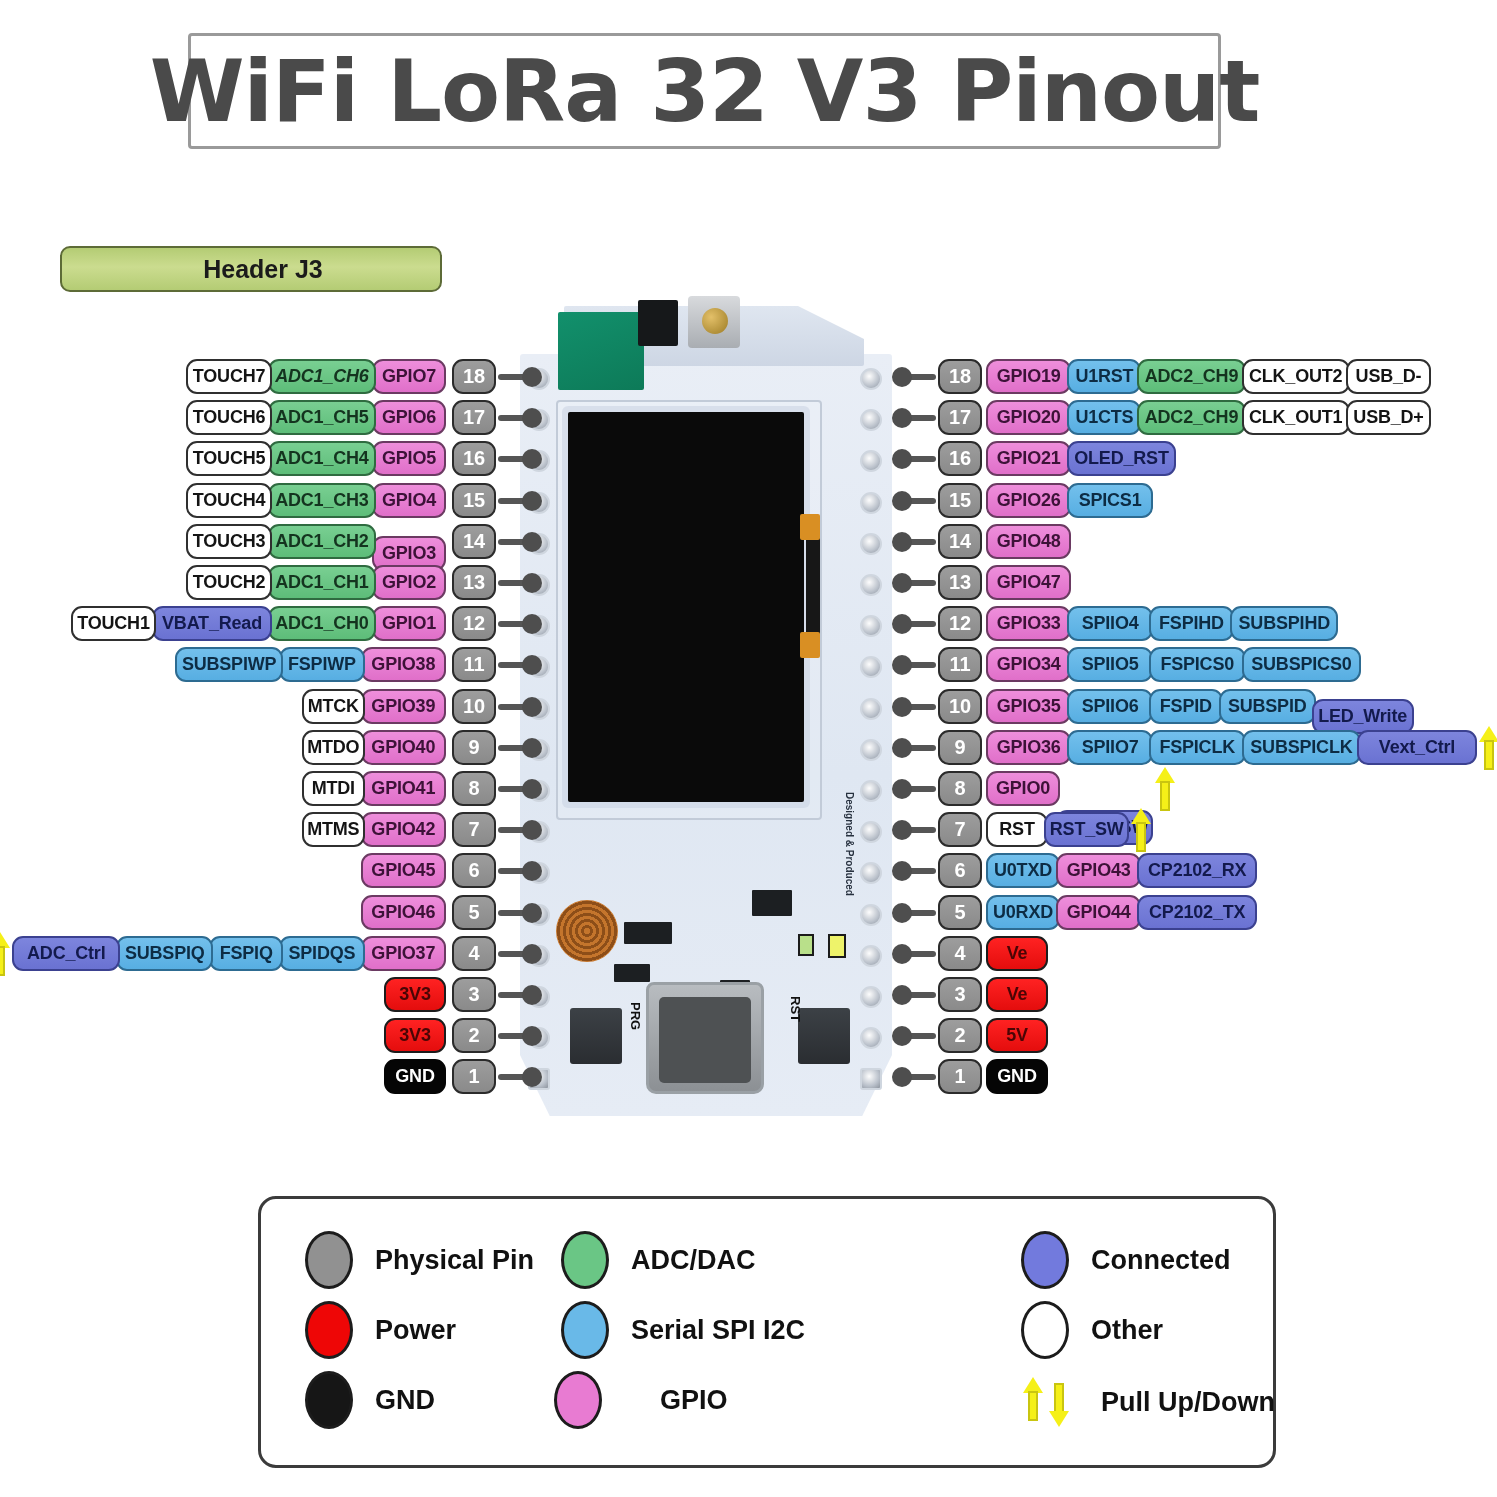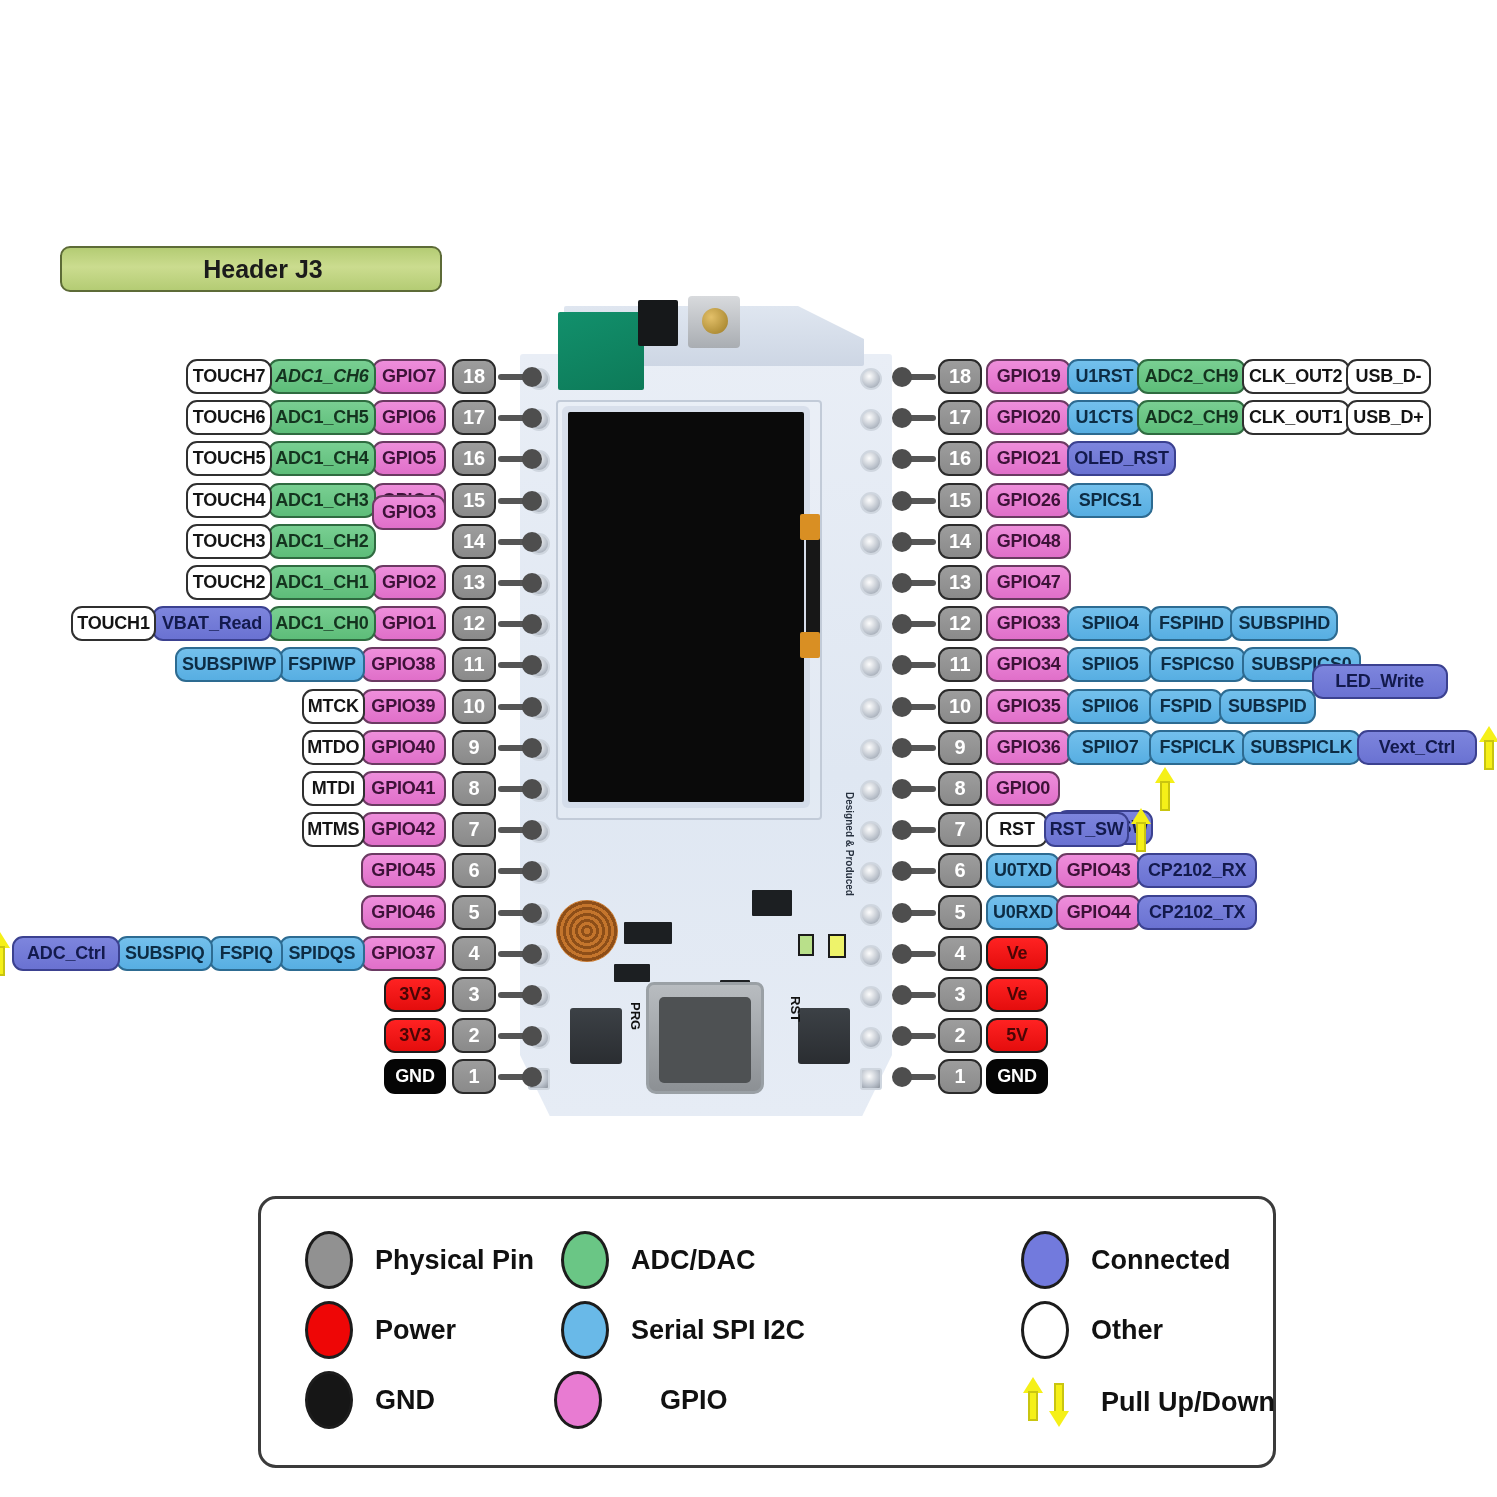--- a/index.html
+++ b/index.html
@@ -151,20 +151,23 @@
     flex:0 0 auto;
   }
   .lg-label{margin-left:22px;font-size:27px;font-weight:bold;color:#111;white-space:nowrap;}
   .lg-arrows{width:58px;height:62px;position:relative;flex:0 0 auto;}
 </style>
 </head>
 <body>
 
 <div id="stage">
 
+  <div class="title-box">
+    <span class="title-text">WiFi LoRa 32 V3 Pinout</span>
+  </div>
 
   <div class="hdr" id="hdr-j3">Header J3</div>
 
   <div class="board">
     <div class="pcb"></div>
     <div class="shield"></div>
     <div class="green-tab"></div>
     <div class="blk-chip"></div>
     <div class="ufl"></div>
     <div class="oled-glass"></div>
@@ -243,21 +246,21 @@
       <div class="chip c-gpio" style="width: 74px; left: 372px; top: 441.4px;">GPIO5</div>
       <div class="chip c-adc" style="width: 108.2px; left: 267.8px; top: 441.4px;">ADC1_CH4</div>
       <div class="chip c-other" style="width: 85.4px; left: 186.4px; top: 441.4px;">TOUCH5</div>
       <div class="c-pin" style="left: 452px; top: 482.6px;">15</div>
       <div class="lead r" style="left: 498px; top: 497.6px;"></div>
       <div class="chip c-gpio" style="width: 74px; left: 372px; top: 482.6px;">GPIO4</div>
       <div class="chip c-adc" style="width: 108.2px; left: 267.8px; top: 482.6px;">ADC1_CH3</div>
       <div class="chip c-other" style="width: 85.4px; left: 186.4px; top: 482.6px;">TOUCH4</div>
       <div class="c-pin" style="left: 452px; top: 523.8px;">14</div>
       <div class="lead r" style="left: 498px; top: 538.8px;"></div>
-      <div class="chip c-gpio" style="width: 74px; left: 372px; top: 495px;">GPIO3</div>
+      <div class="chip c-gpio" style="width: 74px; left: 372px; top: 536px;">GPIO3</div>
       <div class="chip c-adc" style="width: 108.2px; left: 267.8px; top: 523.8px;">ADC1_CH2</div>
       <div class="chip c-other" style="width: 85.4px; left: 186.4px; top: 523.8px;">TOUCH3</div>
       <div class="c-pin" style="left: 452px; top: 565px;">13</div>
       <div class="lead r" style="left: 498px; top: 580px;"></div>
       <div class="chip c-gpio" style="width: 74px; left: 372px; top: 565px;">GPIO2</div>
       <div class="chip c-adc" style="width: 108.2px; left: 267.8px; top: 565px;">ADC1_CH1</div>
       <div class="chip c-other" style="width: 85.4px; left: 186.4px; top: 565px;">TOUCH2</div>
       <div class="c-pin" style="left: 452px; top: 606.2px;">12</div>
       <div class="lead r" style="left: 498px; top: 621.2px;"></div>
       <div class="chip c-gpio" style="width: 74px; left: 372px; top: 606.2px;">GPIO1</div>
@@ -352,21 +355,21 @@
       <div class="chip c-gpio" style="width: 85.4px; left: 986px; top: 647.4px;">GPIO34</div>
       <div class="chip c-spi" style="width: 85.4px; left: 1067.4px; top: 647.4px;">SPIIO5</div>
       <div class="chip c-spi" style="width: 96.8px; left: 1148.8px; top: 647.4px;">FSPICS0</div>
       <div class="chip c-spi" style="width: 119.6px; left: 1241.6px; top: 647.4px;">SUBSPICS0</div>
       <div class="c-pin" style="left: 938px; top: 688.6px;">10</div>
       <div class="lead l" style="left: 906px; top: 703.6px;"></div>
       <div class="chip c-gpio" style="width: 85.4px; left: 986px; top: 688.6px;">GPIO35</div>
       <div class="chip c-spi" style="width: 85.4px; left: 1067.4px; top: 688.6px;">SPIIO6</div>
       <div class="chip c-spi" style="width: 74px; left: 1148.8px; top: 688.6px;">FSPID</div>
       <div class="chip c-spi" style="width: 96.8px; left: 1218.8px; top: 688.6px;">SUBSPID</div>
-      <div class="chip c-conn" style="width: 136px; left: 1311.6px; top: 664px;">LED_Write</div>
+      <div class="chip c-conn" style="width: 102px; left: 1311.6px; top: 699px;">LED_Write</div>
       <div class="c-pin" style="left: 938px; top: 729.8px;">9</div>
       <div class="lead l" style="left: 906px; top: 744.8px;"></div>
       <div class="chip c-gpio" style="width: 85.4px; left: 986px; top: 729.8px;">GPIO36</div>
       <div class="chip c-spi" style="width: 85.4px; left: 1067.4px; top: 729.8px;">SPIIO7</div>
       <div class="chip c-spi" style="width: 96.8px; left: 1148.8px; top: 729.8px;">FSPICLK</div>
       <div class="chip c-spi" style="width: 119.6px; left: 1241.6px; top: 729.8px;">SUBSPICLK</div>
       <div class="chip c-conn" style="width: 119.6px; left: 1357.2px; top: 729.8px;">Vext_Ctrl</div>
       <div class="arrow-up" style="left: 1478.8px; top: 725.8px;">
         <span class="head"></span>
         <span class="shaft"></span>

